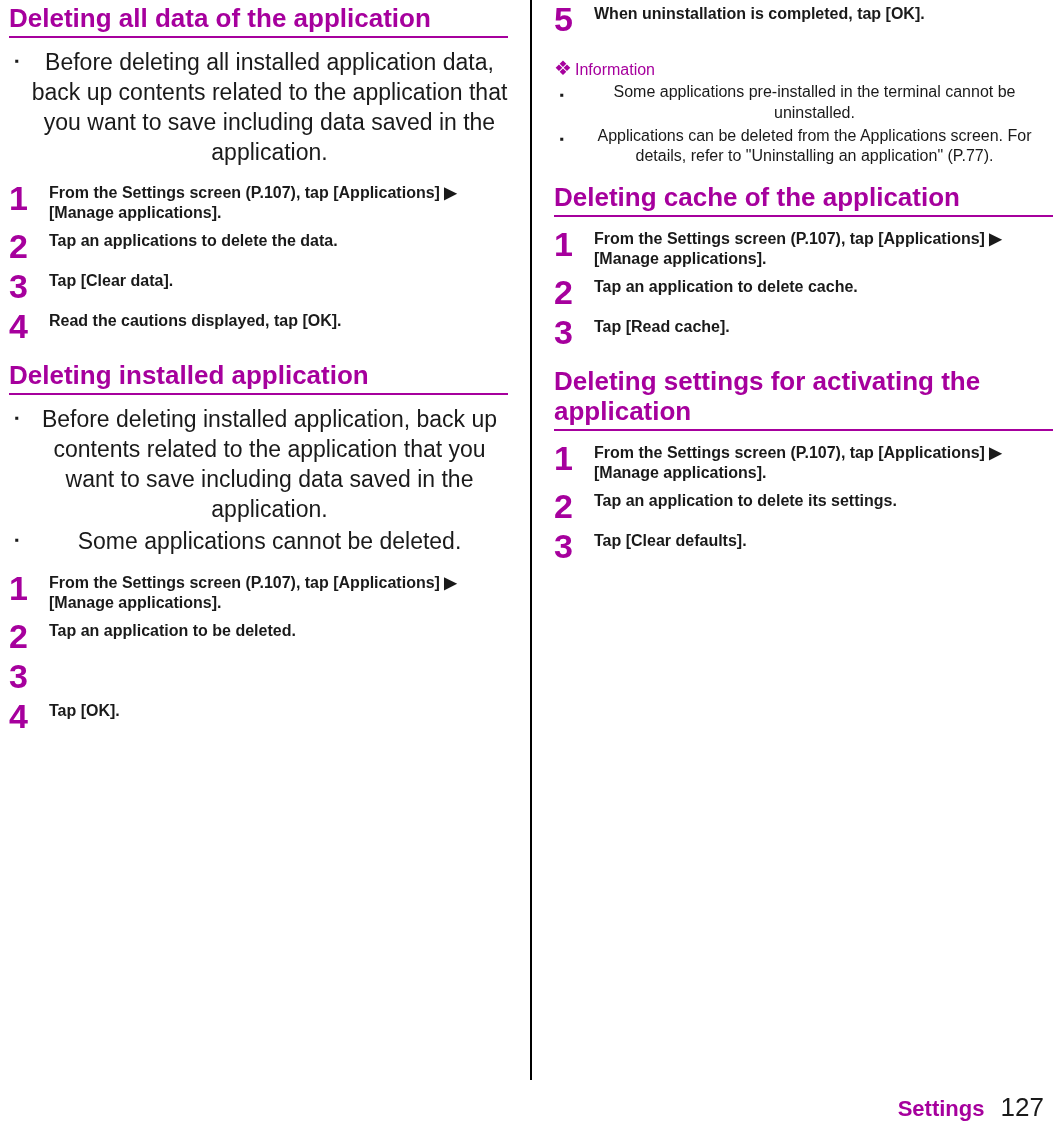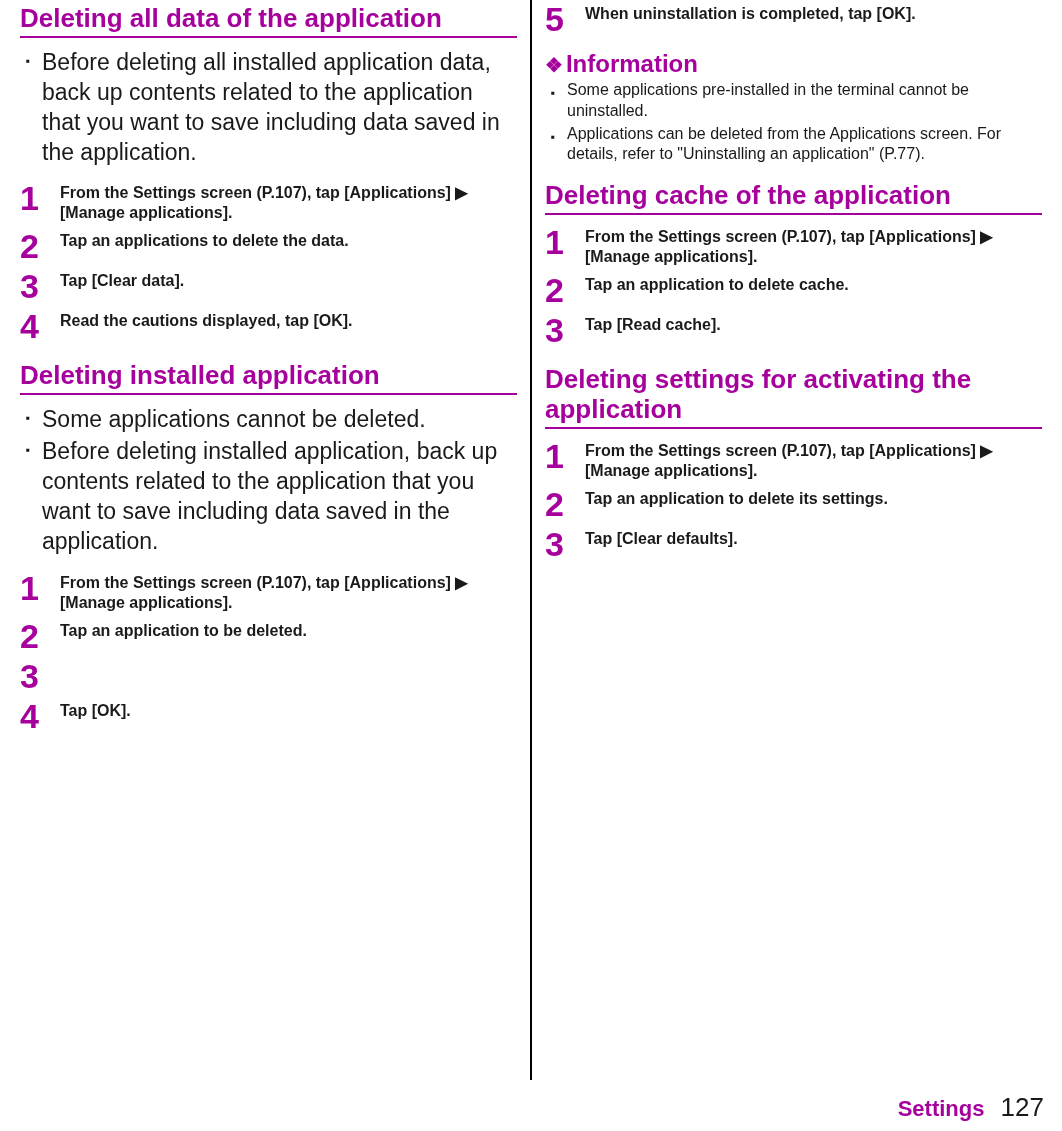--- a/index.html
+++ b/index.html
@@ -6,22 +6,22 @@
   body {
     width: 1062px;
     height: 1131px;
     font-family: "Segoe UI", "Helvetica Neue", Arial, sans-serif;
     color: #1a1a1a;
     background: #fff;
     position: relative;
   }
   .page {
     display: flex;
-    gap: 11px;
-    padding: 0 20px;
+    gap: 20px;
+    padding: 0 9px;
     height: 1080px;
   }
   .col {
     flex: 1;
     display: flex;
     flex-direction: column;
   }
   .divider {
     width: 2px;
     background: #000;
@@ -41,20 +41,21 @@
     list-style: none;
     margin-bottom: 12px;
   }
   .bullet-list li {
     font-size: 23px;
     line-height: 1.3;
     position: relative;
     padding-left: 22px;
     margin-bottom: 2px;
     font-weight: 400;
+    text-align: center;
   }
   .bullet-list li::before {
     content: "･";
     position: absolute;
     left: 2px;
     top: 0;
     font-size: 23px;
   }
   .small .bullet-list li { font-size: 16px; line-height: 1.3; }
   .steps {
@@ -77,22 +78,23 @@
     text-align: left;
   }
   .step-text {
     font-weight: 700;
     font-size: 16px;
     line-height: 1.25;
     padding-top: 2px;
   }
   .info-head {
     color: #a6009d;
-    font-weight: 700;
-    font-size: 24px;
+    font-weight: 400;
+    font-size: 16px;
+    margin-top: 6px;
     margin-bottom: 2px;
   }
   .info-head::before {
     content: "❖";
     margin-right: 3px;
     font-size: 20px;
   }
   .intro {
     font-size: 23px;
     line-height: 1.3;
@@ -139,22 +141,22 @@
         <div class="step-text">Tap [Clear data].</div>
       </div>
       <div class="step">
         <div class="step-num">4</div>
         <div class="step-text">Read the cautions displayed, tap [OK].</div>
       </div>
     </div>
 
     <div class="section-title">Deleting installed application</div>
     <ul class="bullet-list">
+      <li>Before deleting installed application, back up contents related to the application that you want to save including data saved in the application.</li>
       <li>Some applications cannot be deleted.</li>
-      <li>Before deleting installed application, back up contents related to the application that you want to save including data saved in the application.</li>
     </ul>
     <div class="steps">
       <div class="step">
         <div class="step-num">1</div>
         <div class="step-text">From the Settings screen (P.107), tap [Applications] ▶ [Manage applications].</div>
       </div>
       <div class="step">
         <div class="step-num">2</div>
         <div class="step-text">Tap an application to be deleted.</div>
       </div>

